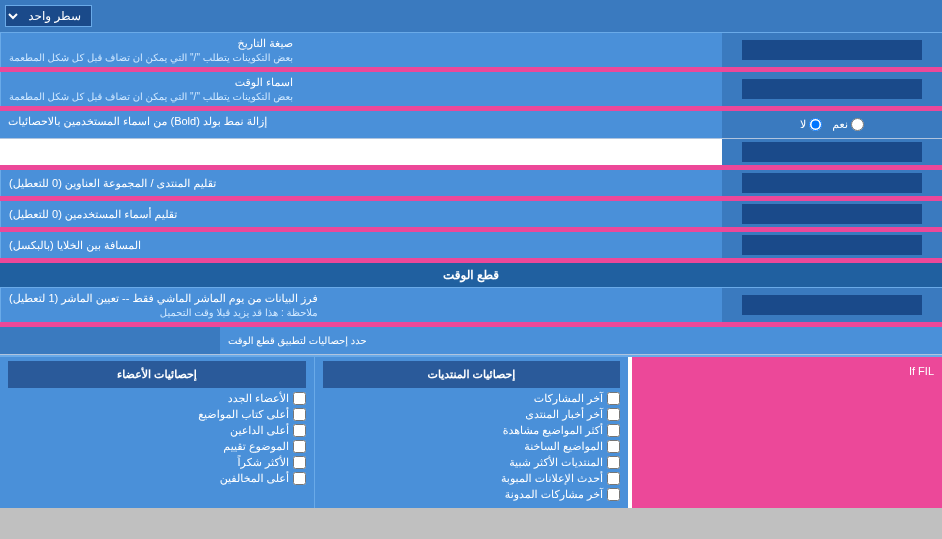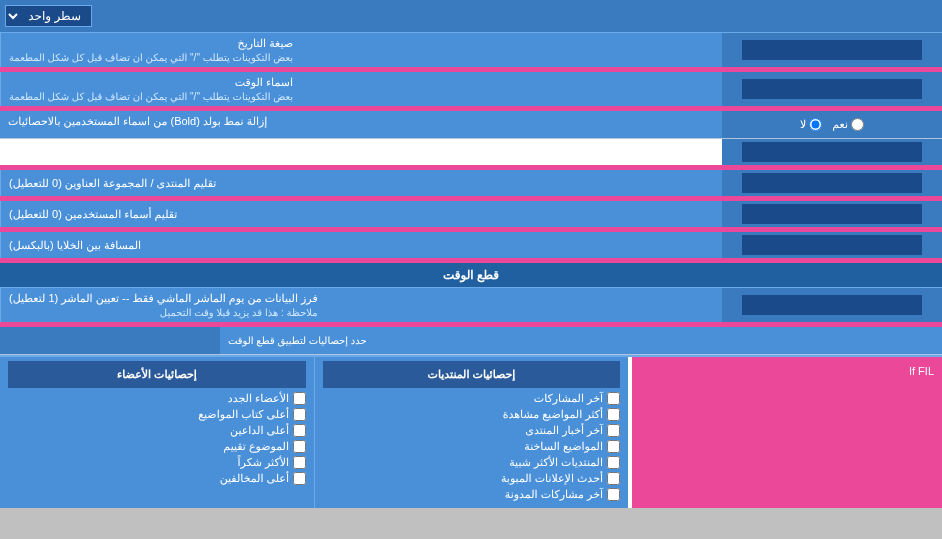--- a/index.html
+++ b/index.html
@@ -287,25 +287,25 @@
       </div>
 
       <div class="bottom-col" style="background:#4a90d9; border-left:1px solid #6aaae8;">
         <div class="bottom-col-header">إحصائيات المنتديات</div>
         <div class="checkbox-item">
           <input type="checkbox" style="">
           <span>آخر المشاركات</span>
         </div>
         <div class="checkbox-item">
           <input type="checkbox" style="">
+          <span>آخر أخبار المنتدى</span>
+        </div>
+        <div class="checkbox-item">
+          <input type="checkbox" style="">
           <span>أكثر المواضيع مشاهدة</span>
-        </div>
-        <div class="checkbox-item">
-          <input type="checkbox" style="">
-          <span>آخر أخبار المنتدى</span>
         </div>
         <div class="checkbox-item">
           <input type="checkbox" style="">
           <span>المواضيع الساخنة</span>
         </div>
         <div class="checkbox-item">
           <input type="checkbox" style="">
           <span>المنتديات الأكثر شبية</span>
         </div>
         <div class="checkbox-item">

